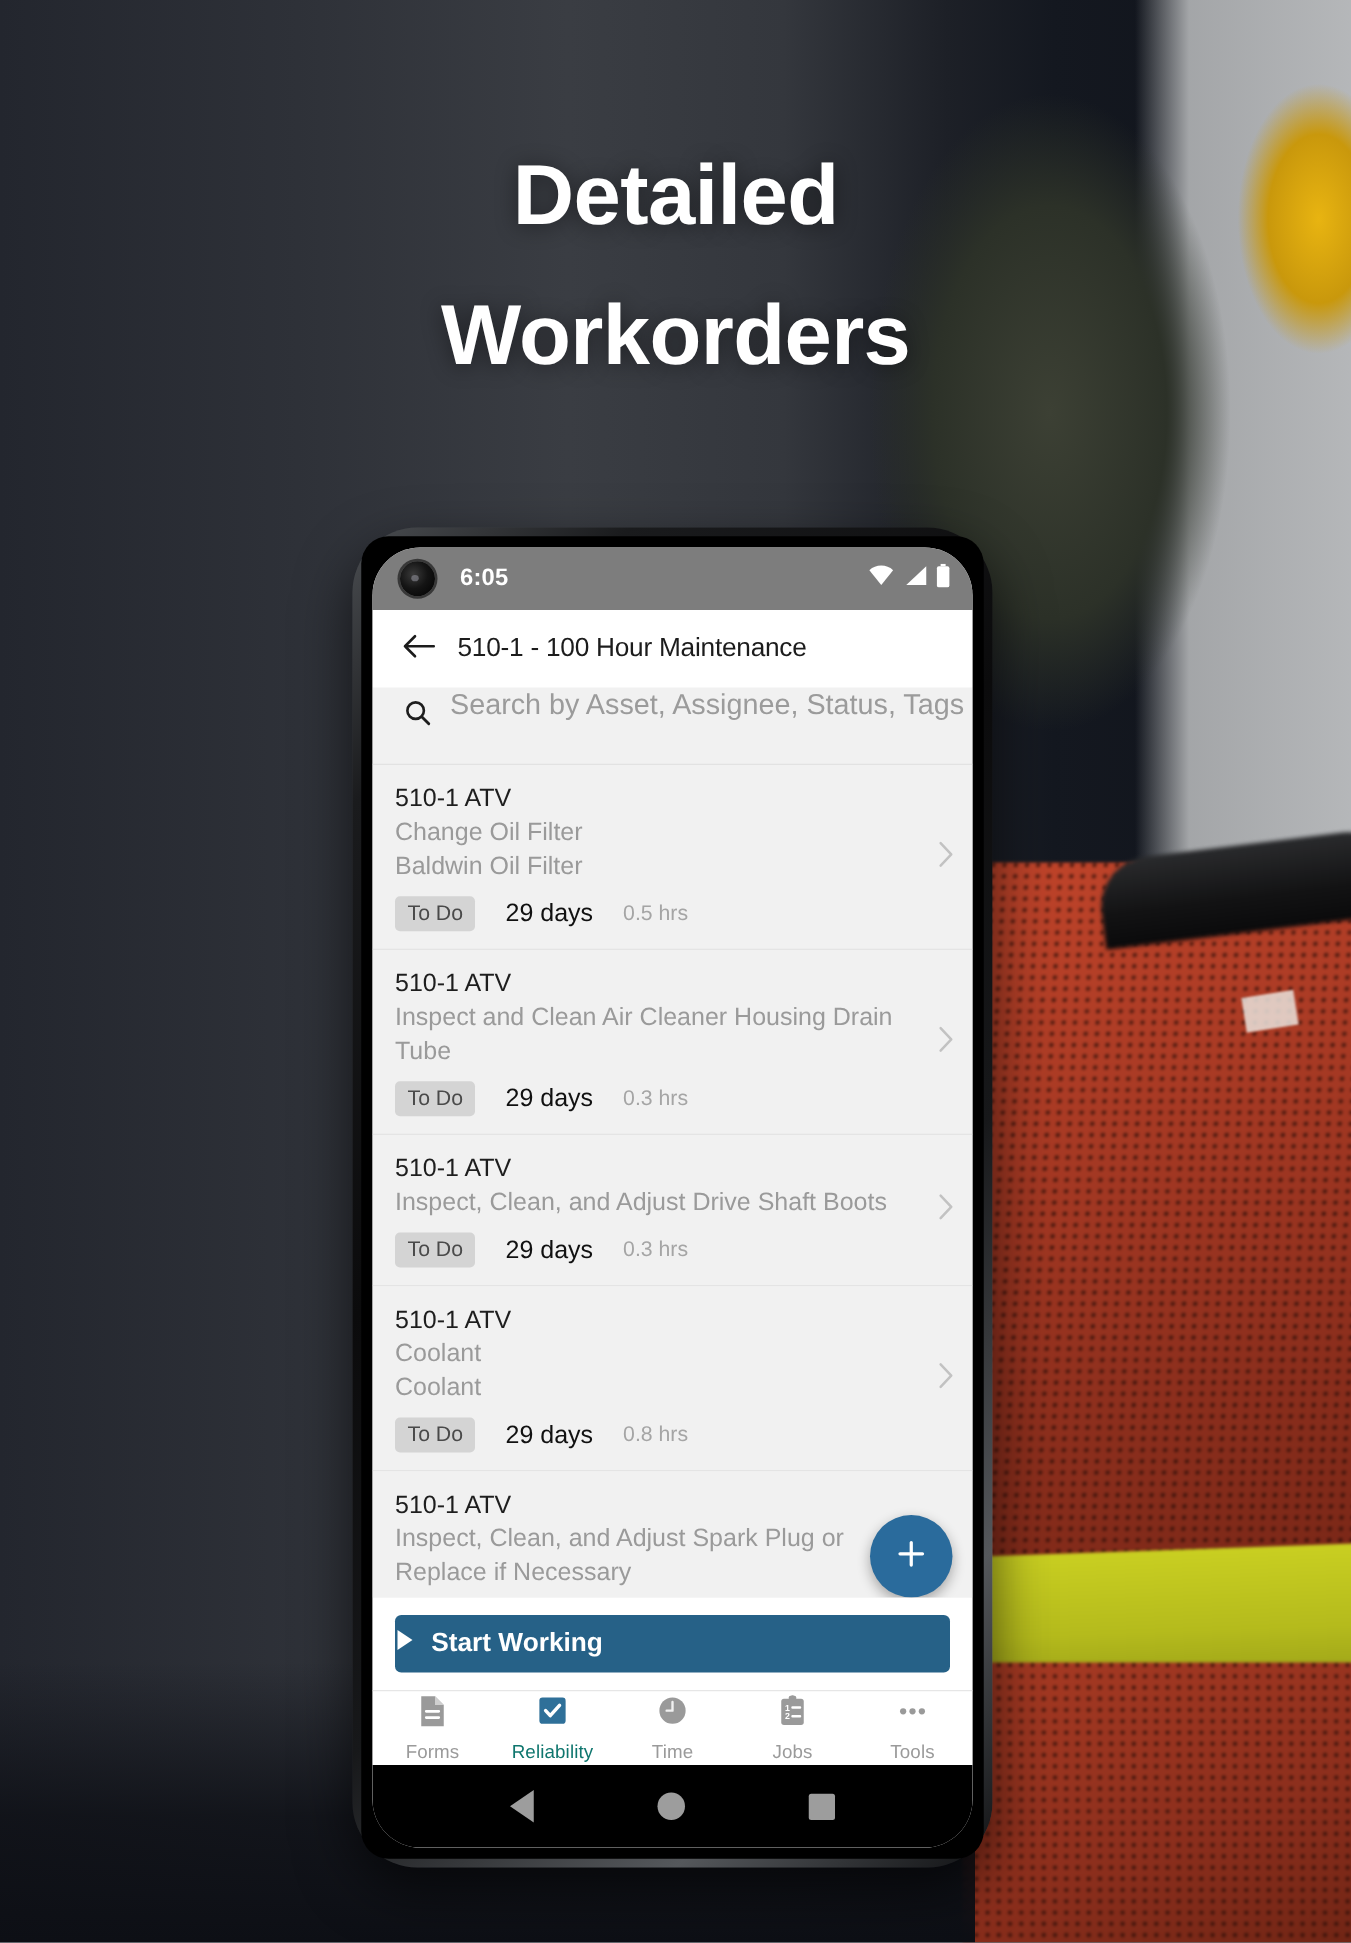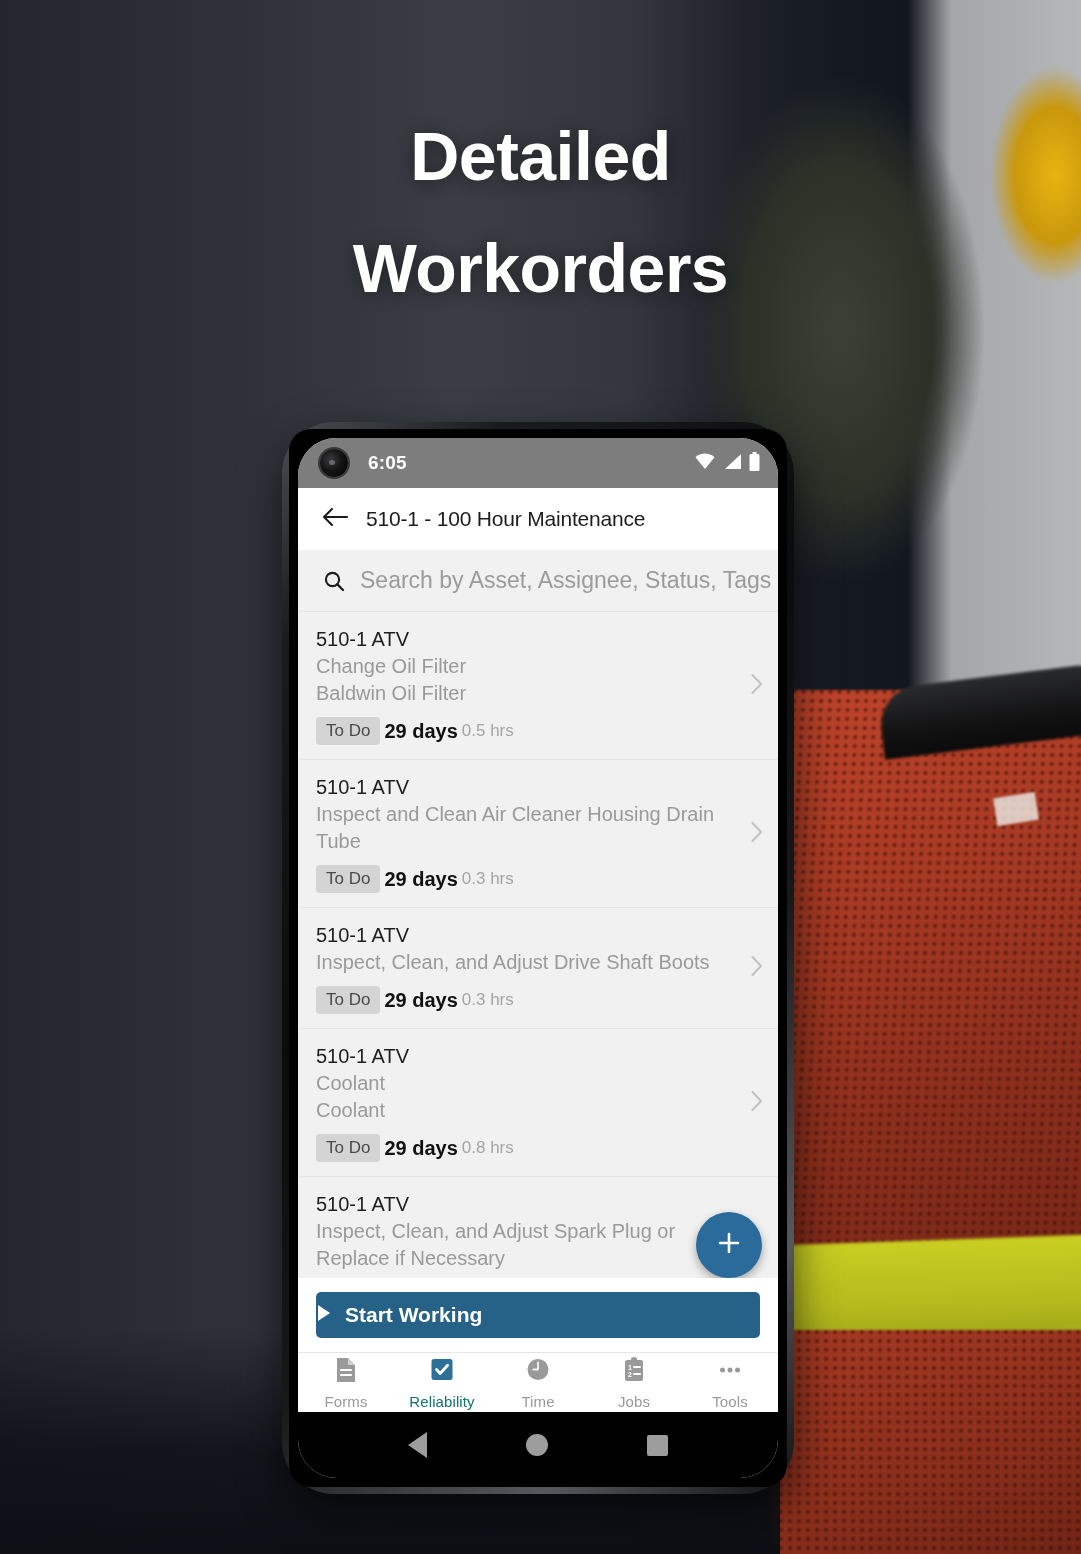--- a/index.html
+++ b/index.html
@@ -169,21 +169,21 @@
     font-size: 21px;
     color: #1c1c1c;
     letter-spacing: -0.2px;
     white-space: nowrap;
   }
 
   
   .search-bar {
     height: 62px;
     background: #f1f1f1;
-    display: flex; align-items: center;
+    display: flex; align-items: flex-start;
     padding-left: 16px;
     border-bottom: 1px solid #e2e2e2;
     flex: none;
   }
   .search-icon-wrap {
     width: 40px; height: 40px;
     display: flex; align-items: center; justify-content: center;
   }
   .search-placeholder {
     margin-left: 6px;
@@ -210,34 +210,34 @@
     color: #1e1e1e;
     line-height: 27px;
   }
   .task-desc {
     font-size: 20px;
     color: #9a9a9a;
     line-height: 27px;
   }
   .task-meta {
     margin-top: 10px;
-    display: flex; align-items: center; gap: 4px;
+    display: flex; align-items: center; gap: 24px;
   }
   .status-chip {
     background: #d4d4d4;
     color: #4a4a4a;
     font-size: 17px;
     padding: 4px 10px;
     border-radius: 4px;
     line-height: 20px;
   }
   .task-days {
     font-size: 20px;
     color: #111;
-    font-weight: bold;
+    font-weight: normal;
   }
   .task-hrs {
     font-size: 17px;
     color: #a5a5a5;
   }
   .chevron {
     position: absolute;
     right: 14px; top: 50%;
     transform: translateY(-50%);
   }

